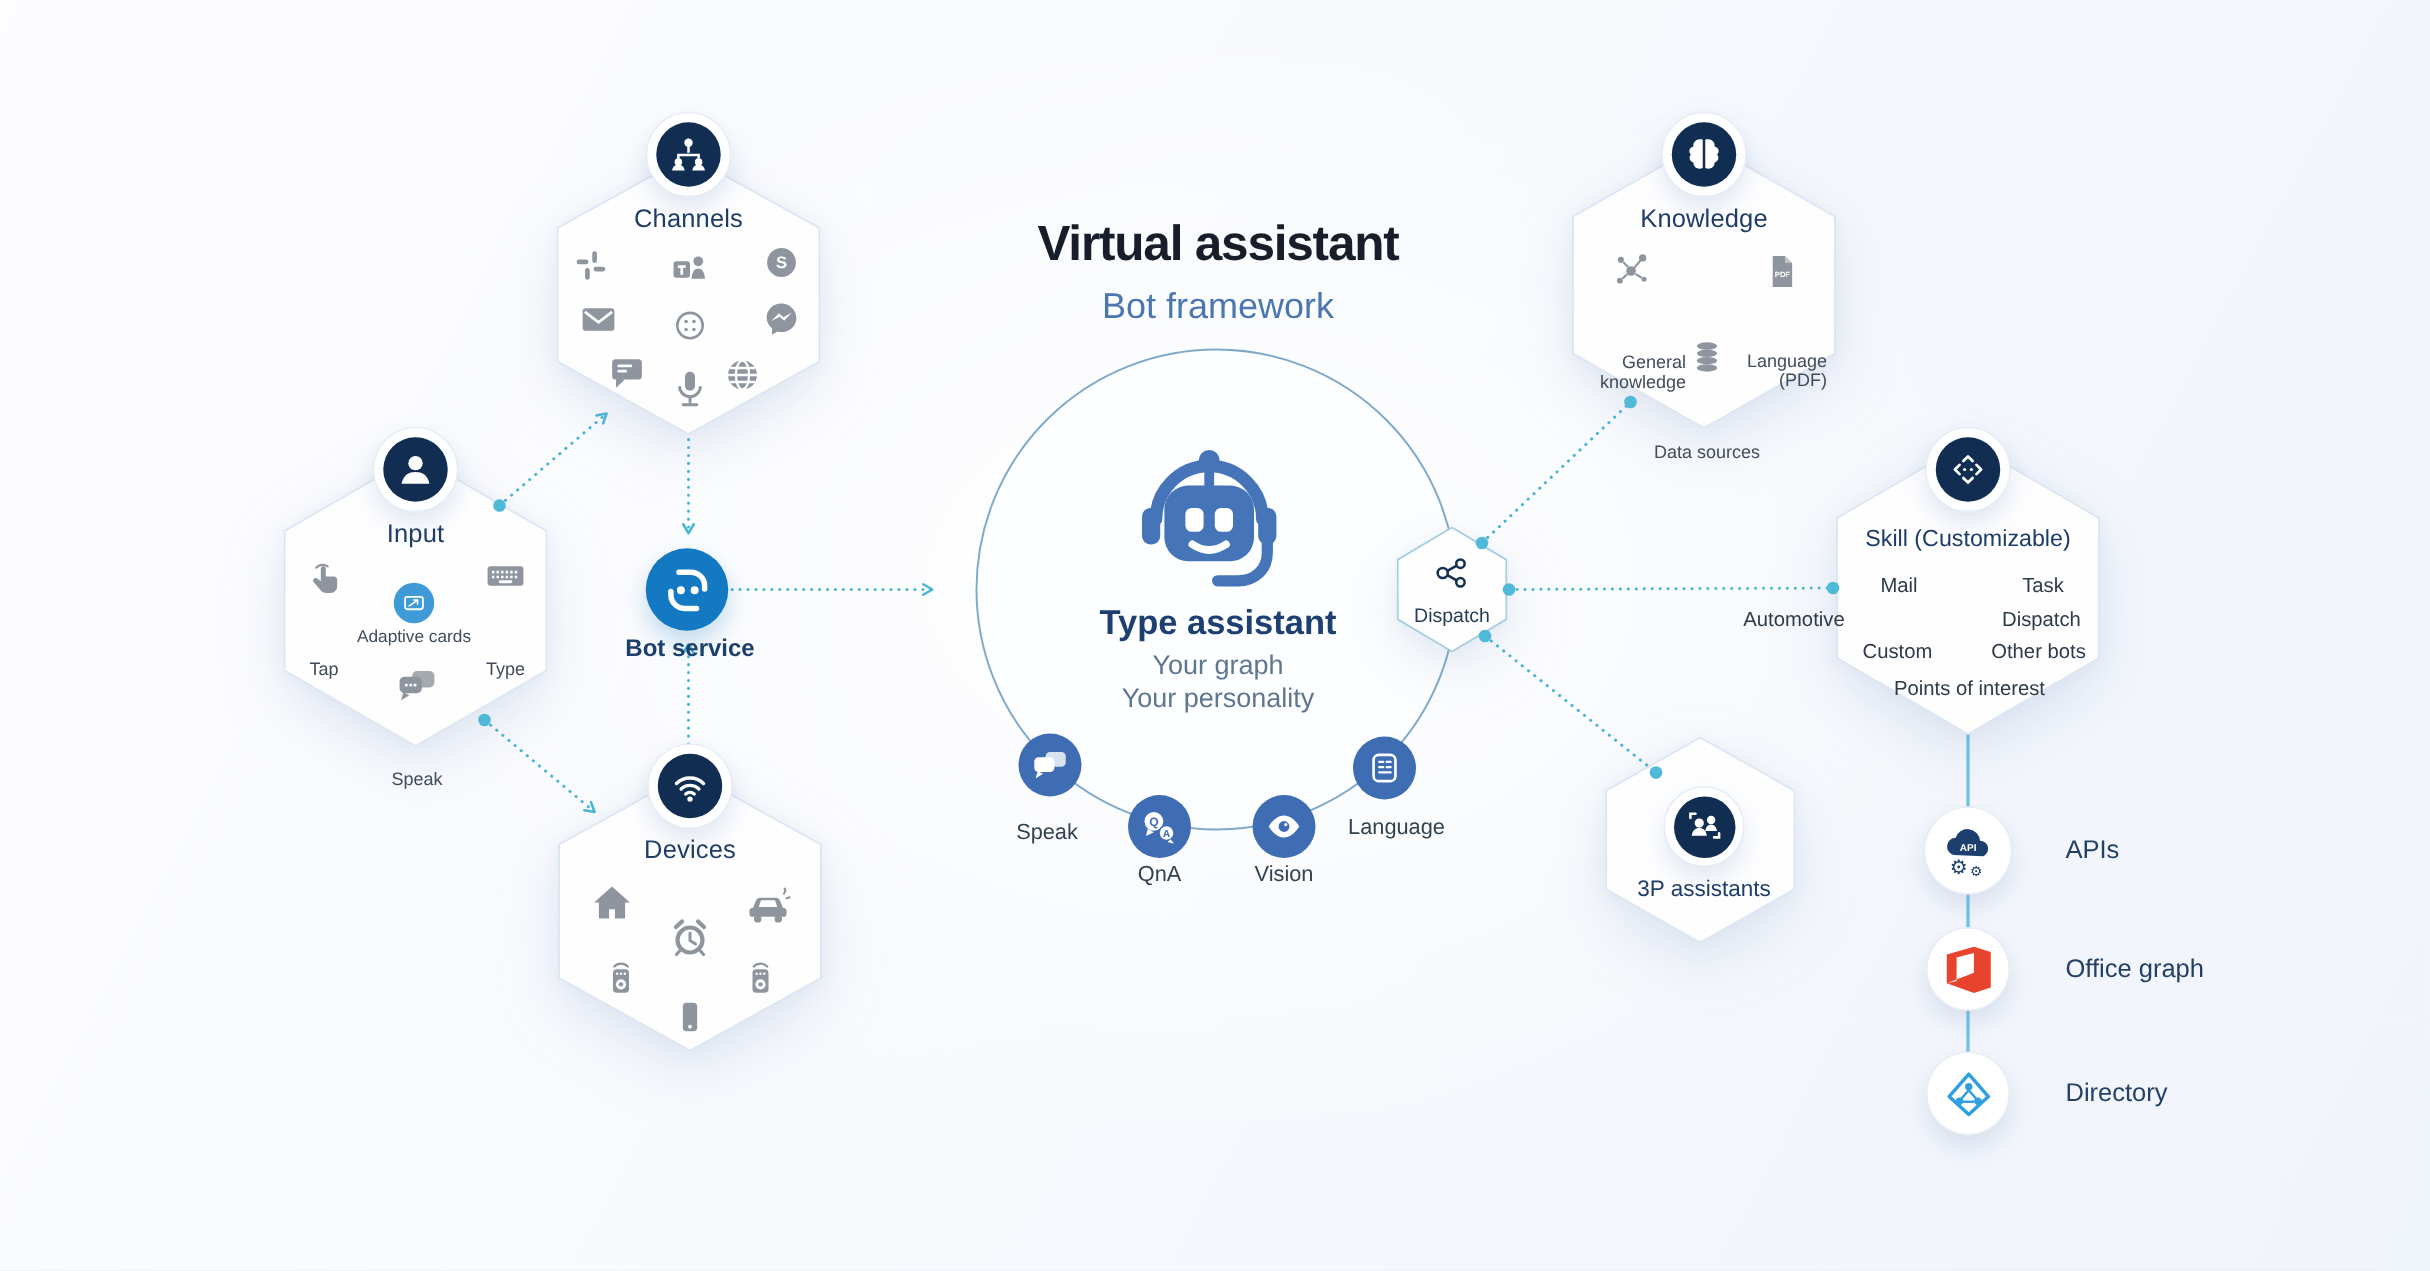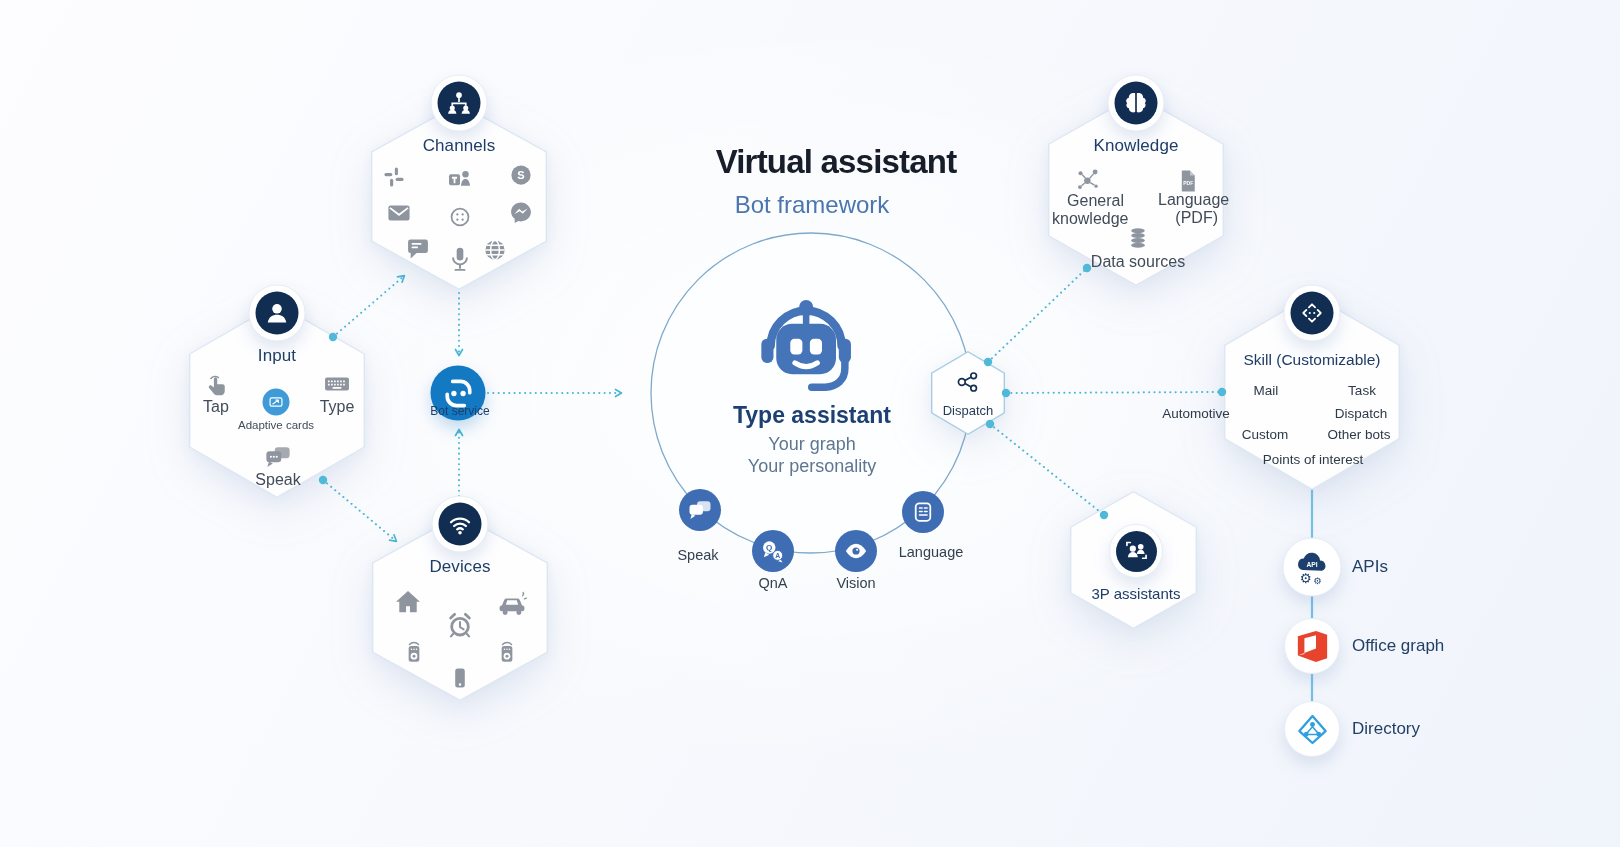--- a/index.html
+++ b/index.html
@@ -19,29 +19,29 @@
   .hexfill{position:absolute;inset:1.4px;background:#fefeff;
     clip-path:polygon(50% 0%,100% 26%,100% 74%,50% 100%,0% 74%,0% 26%);}
   .hexborder.dispatch{background:#a6cde4;}
   .ring{position:absolute;transform:translate(-50%,-50%);z-index:3;background:#fff;
     border:1px solid #e7edf6;border-radius:50%;display:flex;align-items:center;justify-content:center;
     box-shadow:0 8px 16px rgba(120,145,190,.22);}
   .navy{background:#112e52;border-radius:50%;display:flex;align-items:center;justify-content:center;color:#fff;}
   .bluecirc{border-radius:50%;display:flex;align-items:center;justify-content:center;color:#fff;}
   .lbl{position:absolute;transform:translate(-50%,-50%);z-index:3;white-space:nowrap;text-align:right;}
   .hexhead{font-size:17px;font-weight:500;color:#1f3d66;letter-spacing:.1px;}
-  .small{font-size:16px;color:#414c59;}
+  .small{font-size:12px;color:#414c59;margin-top:39px;}
   .tiny{font-size:11.5px;color:#414c59;}
   .skillitem{font-size:13.5px;color:#2e3a48;}
   .rimlbl{font-size:14.5px;color:#33424f;}
   .title-main{font-size:33px;font-weight:700;color:#171e2a;letter-spacing:-.8px;}
   .title-sub{font-size:24px;color:#4b76af;}
   .ya-head{font-size:23px;font-weight:700;color:#1d3f72;}
   .ya-sub{font-size:18px;color:#5f7690;}
-  .intlbl{font-size:17px;font-weight:500;color:#223f66;transform:translate(0,-50%);}
+  .intlbl{font-size:17px;font-weight:500;color:#223f66;transform:translate(0,-50%);margin-left:25px;}
   .wrap2{white-space:normal;line-height:1.12;}
   .ic{position:absolute;transform:translate(-50%,-50%);z-index:3;}
   .gray{color:#8e959e;}
   svg{display:block;}
 </style>
 </head>
 <body>
 
 <div class="stage">
 
@@ -323,21 +323,21 @@
         <circle cx="323" cy="480" r="4.2"></circle>
       <circle cx="988" cy="362" r="4.2"></circle>
         <circle cx="1087" cy="268" r="4.2"></circle>
       <circle cx="1006" cy="393" r="4.2"></circle>
         <circle cx="1222" cy="392" r="4.2"></circle>
       <circle cx="990" cy="424" r="4.2"></circle>
         <circle cx="1104" cy="515" r="4.2"></circle>
     </g>
   </svg>
 
-  <div class="lbl title-main" style="left:836px;top:162px">Virtual assistant</div>
+  <div class="lbl title-main" style="left:812px;top:162px">Virtual assistant</div>
   <div class="lbl title-sub" style="left:812px;top:205px">Bot framework</div>
 
   <svg class="ic" style="left:808px;top:348px" width="112" height="112" viewBox="0 0 120 120">
     <g fill="#4574b8">
       <path d="M20 58a38 38 0 0 1 76 0" fill="none" stroke="#4574b8" stroke-width="9" stroke-linecap="round"></path>
       <rect x="54.5" y="20" width="7" height="16" rx="3"></rect>
         <circle cx="58" cy="16" r="7.5"></circle>
       <rect x="26" y="34" width="64" height="54" rx="17"></rect>
       <rect x="10" y="50" width="13" height="26" rx="6"></rect>
         <rect x="93" y="50" width="13" height="26" rx="6"></rect>
@@ -374,21 +374,21 @@
   <div class="lbl rimlbl" style="left:698px;top:555px">Speak</div>
   <div class="lbl rimlbl" style="left:773px;top:583px">QnA</div>
   <div class="lbl rimlbl" style="left:856px;top:583px">Vision</div>
   <div class="lbl rimlbl" style="left:931px;top:552px">Language</div>
 
   <div class="abs bluecirc z3" style="left:458px;top:393px;width:55px;height:55px;background:#1279c2;box-shadow:0 8px 16px rgba(18,121,194,.25)">
       <svg width="40" height="40">
         <use href="#i-botface"></use>
       </svg>
     </div>
-  <div class="lbl" style="left:460px;top:411px;font-size:12px;font-weight:400;color:#1c3f6d">Bot service</div>
+  <div class="lbl" style="left:460px;top:433px;font-size:16px;font-weight:700;color:#1c3f6d">Bot service</div>
 
   <div class="ring" style="left:459px;top:103px;width:55px;height:55px">
       <div class="navy" style="width:43px;height:43px">
         <svg width="27" height="27">
           <use href="#i-sitemap"></use>
         </svg>
       </div>
     </div>
   <div class="lbl hexhead" style="left:459px;top:146px">Channels</div>
   <svg class="ic gray" style="left:394px;top:177px" width="27" height="27">

